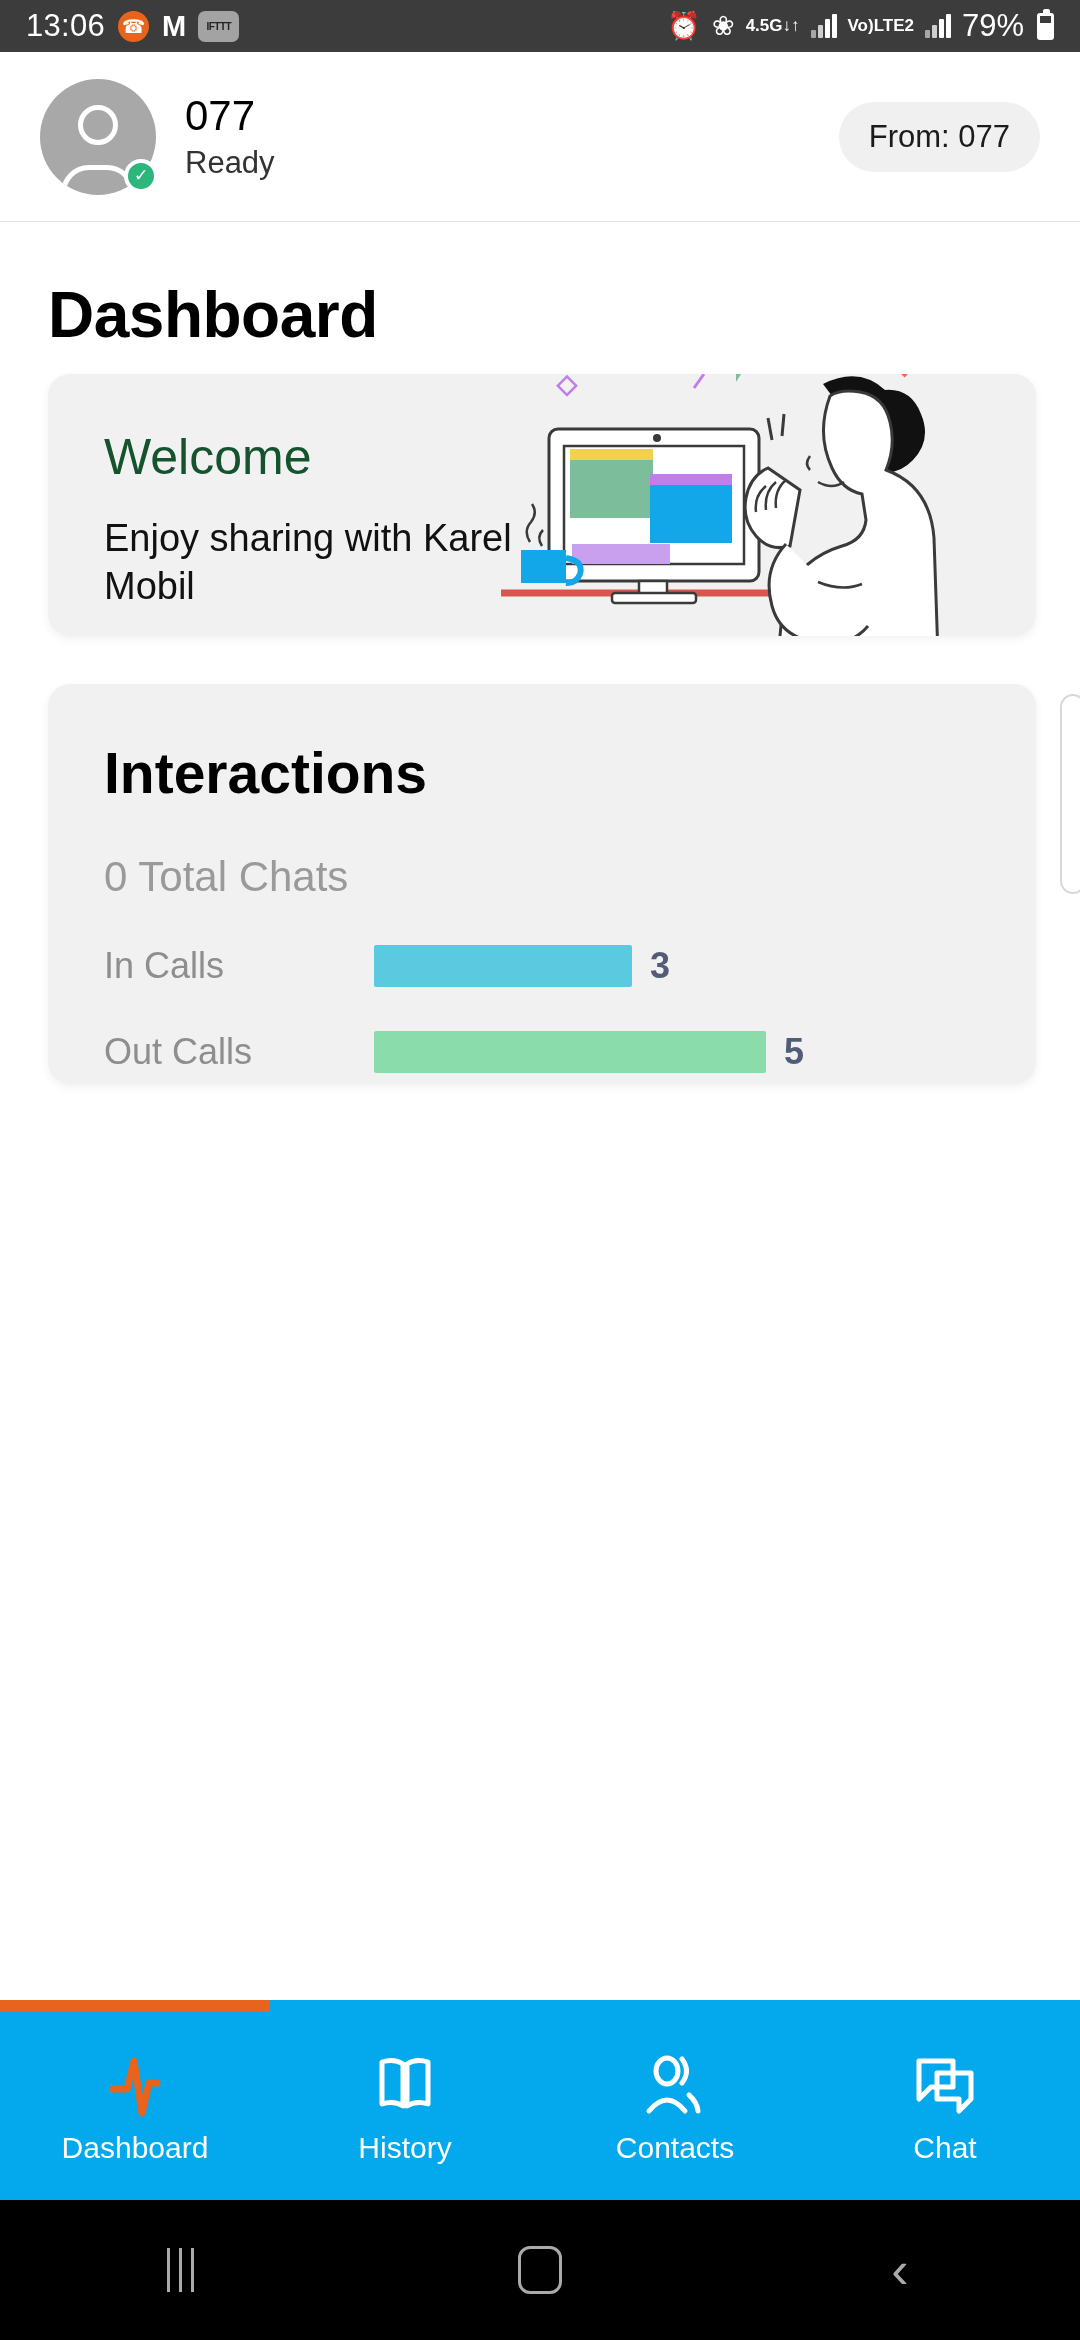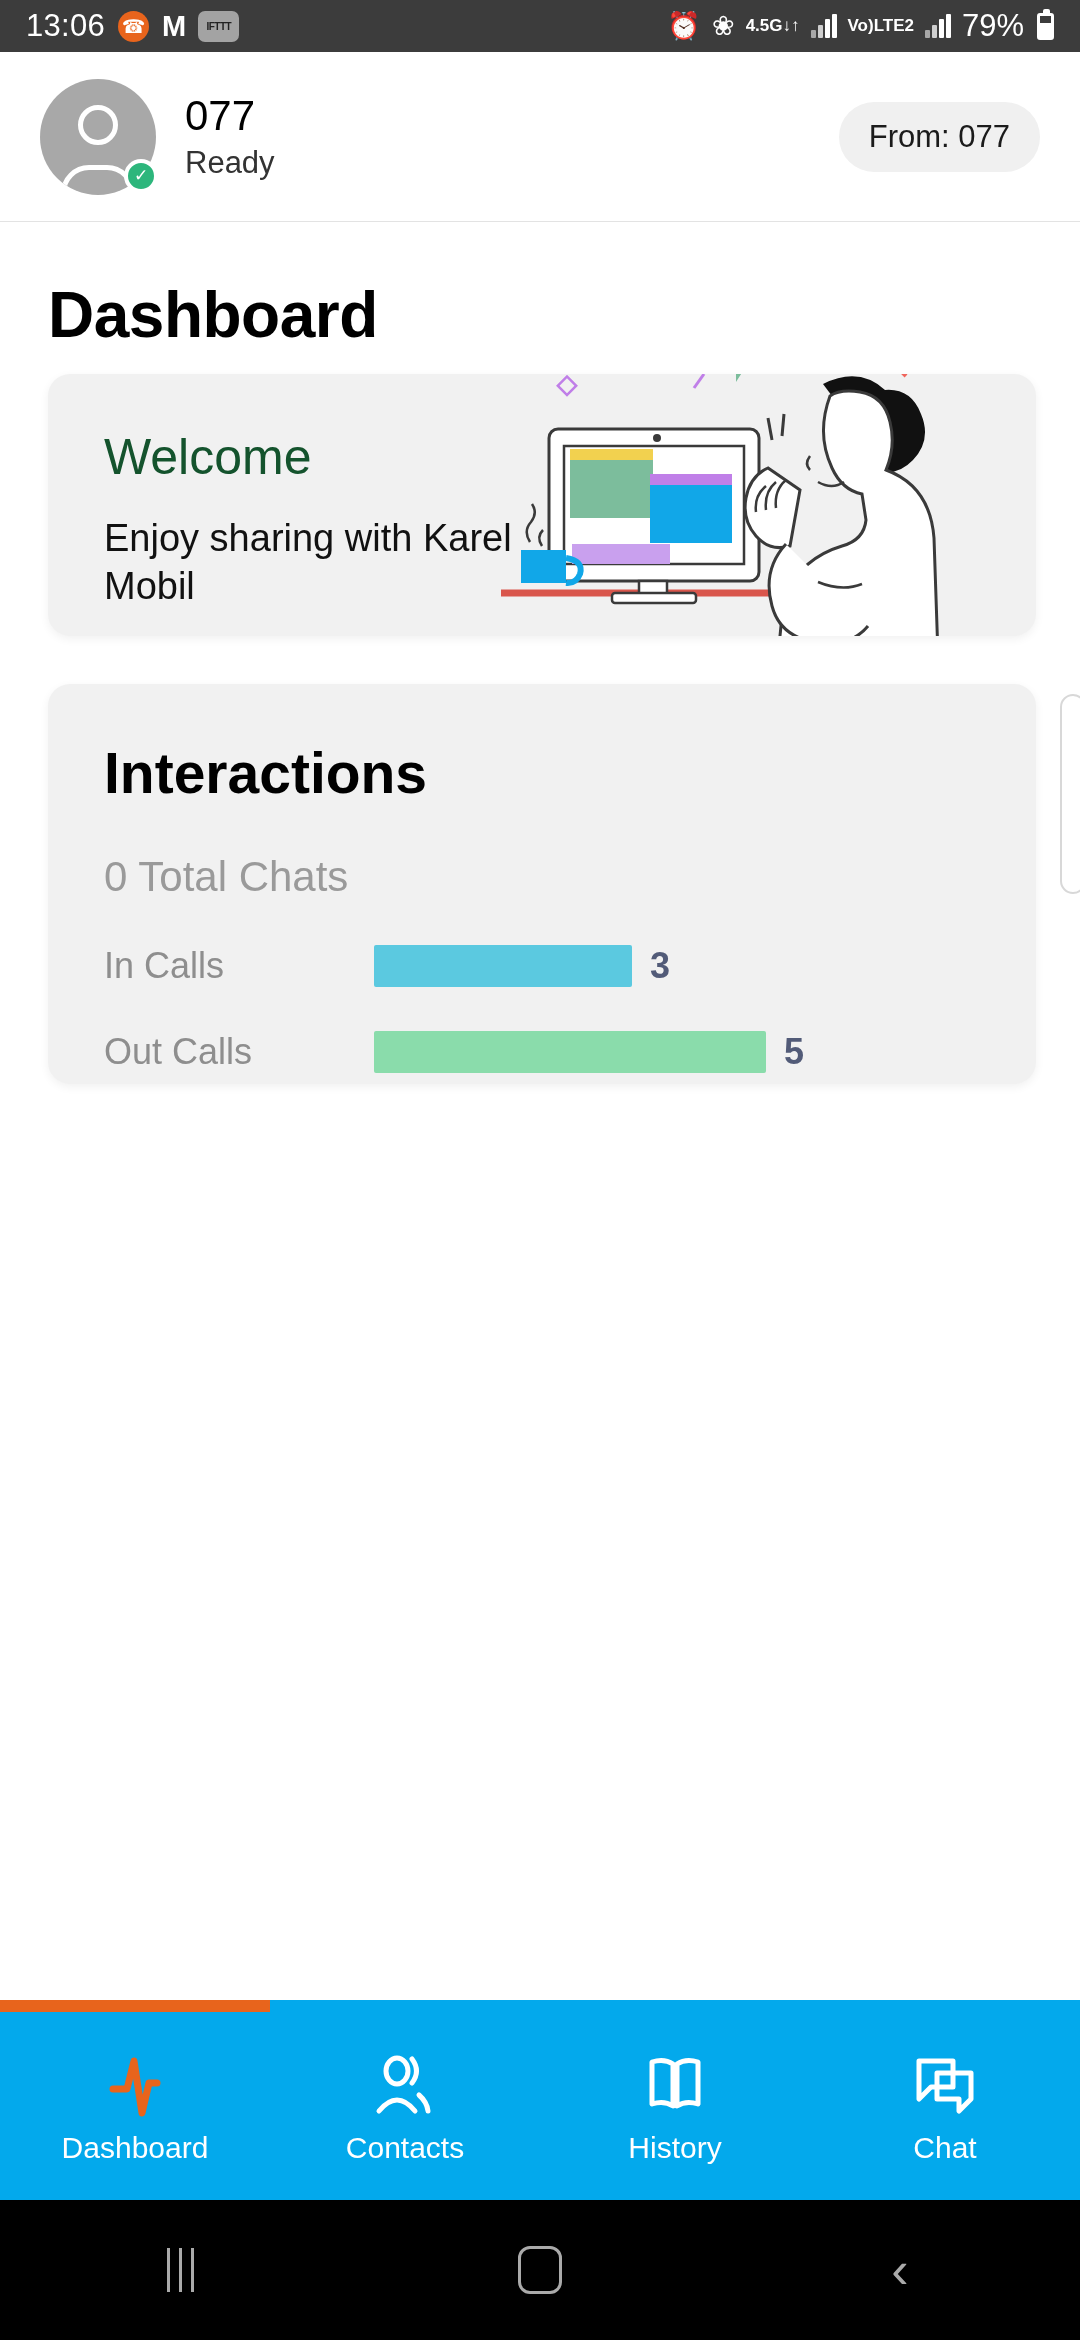--- a/index.html
+++ b/index.html
@@ -297,37 +297,37 @@
       <svg width="72" height="72" viewBox="0 0 72 72">
         <path d="M14 40 h14 l7 -28 l8 52 l7 -30 h8" fill="none" stroke="#e8641c" stroke-width="7" stroke-linecap="round" stroke-linejoin="round"></path>
       </svg>
     </span>
     <span class="nav-label">Dashboard</span>
   </div>
 
   <div class="nav-item">
     <span class="nav-ico">
       <svg width="72" height="72" viewBox="0 0 72 72">
+        <path d="M13 13 q12 -4 21 2 v42 q-9 -6 -21 -2 z" fill="none" stroke="#fff" stroke-width="5" stroke-linejoin="round"></path>
+        <path d="M59 13 q-12 -4 -21 2 v42 q9 -6 21 -2 z" fill="none" stroke="#fff" stroke-width="5" stroke-linejoin="round"></path>
+      </svg>
+    </span>
+    <span class="nav-label">History</span>
+  </div>
+
+  <div class="nav-item">
+    <span class="nav-ico">
+      <svg width="72" height="72" viewBox="0 0 72 72">
         <ellipse cx="28" cy="22" rx="11" ry="13" fill="none" stroke="#fff" stroke-width="5"></ellipse>
         <path d="M43 10 q9 12 0 24" fill="none" stroke="#fff" stroke-width="5" stroke-linecap="round"></path>
         <path d="M10 62 q18 -22 36 0" fill="none" stroke="#fff" stroke-width="5" stroke-linecap="round"></path>
         <path d="M50 46 q8 7 9 16" fill="none" stroke="#fff" stroke-width="5" stroke-linecap="round"></path>
       </svg>
     </span>
     <span class="nav-label">Contacts</span>
-  </div>
-
-  <div class="nav-item">
-    <span class="nav-ico">
-      <svg width="72" height="72" viewBox="0 0 72 72">
-        <path d="M13 13 q12 -4 21 2 v42 q-9 -6 -21 -2 z" fill="none" stroke="#fff" stroke-width="5" stroke-linejoin="round"></path>
-        <path d="M59 13 q-12 -4 -21 2 v42 q9 -6 21 -2 z" fill="none" stroke="#fff" stroke-width="5" stroke-linejoin="round"></path>
-      </svg>
-    </span>
-    <span class="nav-label">History</span>
   </div>
 
   <div class="nav-item">
     <span class="nav-ico">
       <svg width="72" height="72" viewBox="0 0 72 72">
         <path d="M10 12 h34 v26 h-22 l-12 12 z" fill="none" stroke="#fff" stroke-width="5" stroke-linejoin="round"></path>
         <path d="M28 24 h34 v26 l-12 12 v-12 h-22 z" fill="none" stroke="#fff" stroke-width="5" stroke-linejoin="round"></path>
       </svg>
     </span>
     <span class="nav-label">Chat</span>

